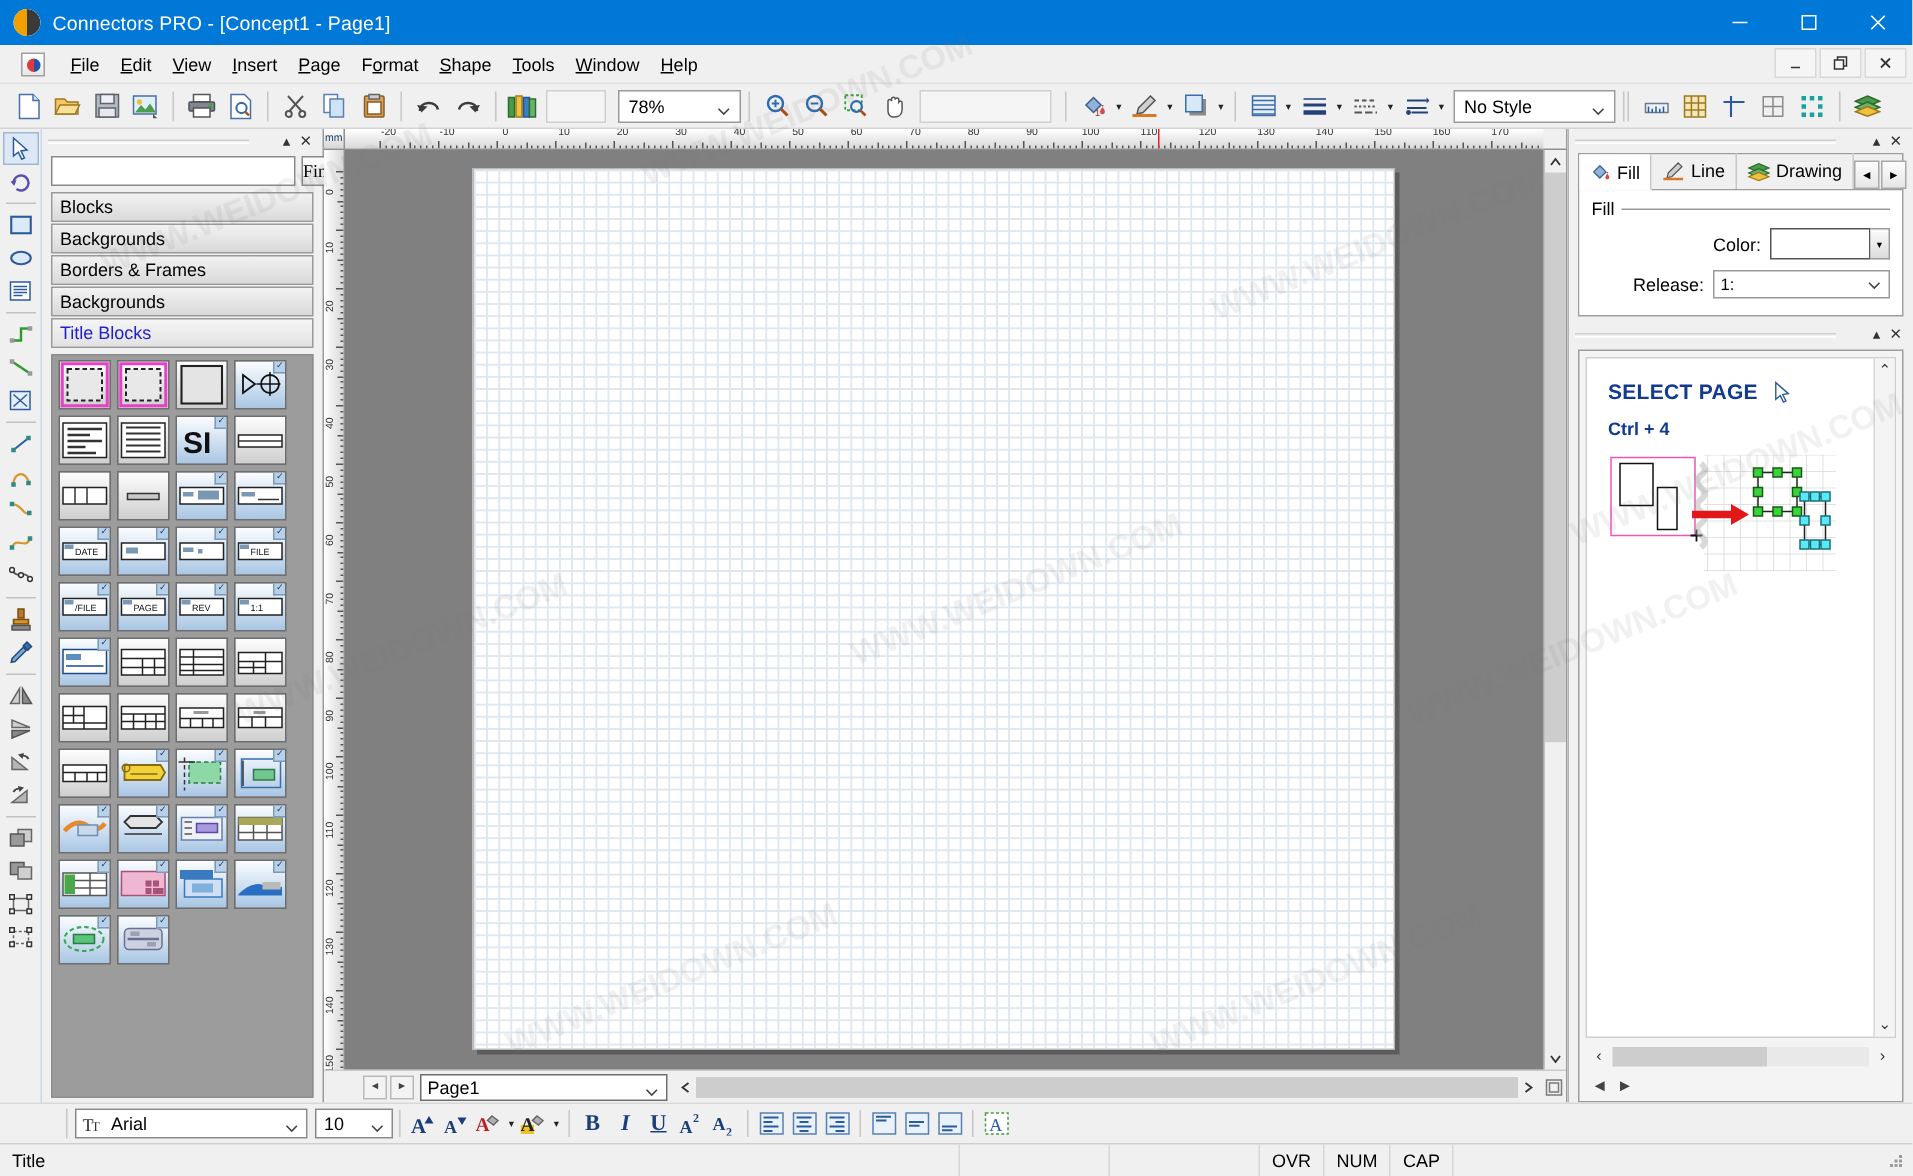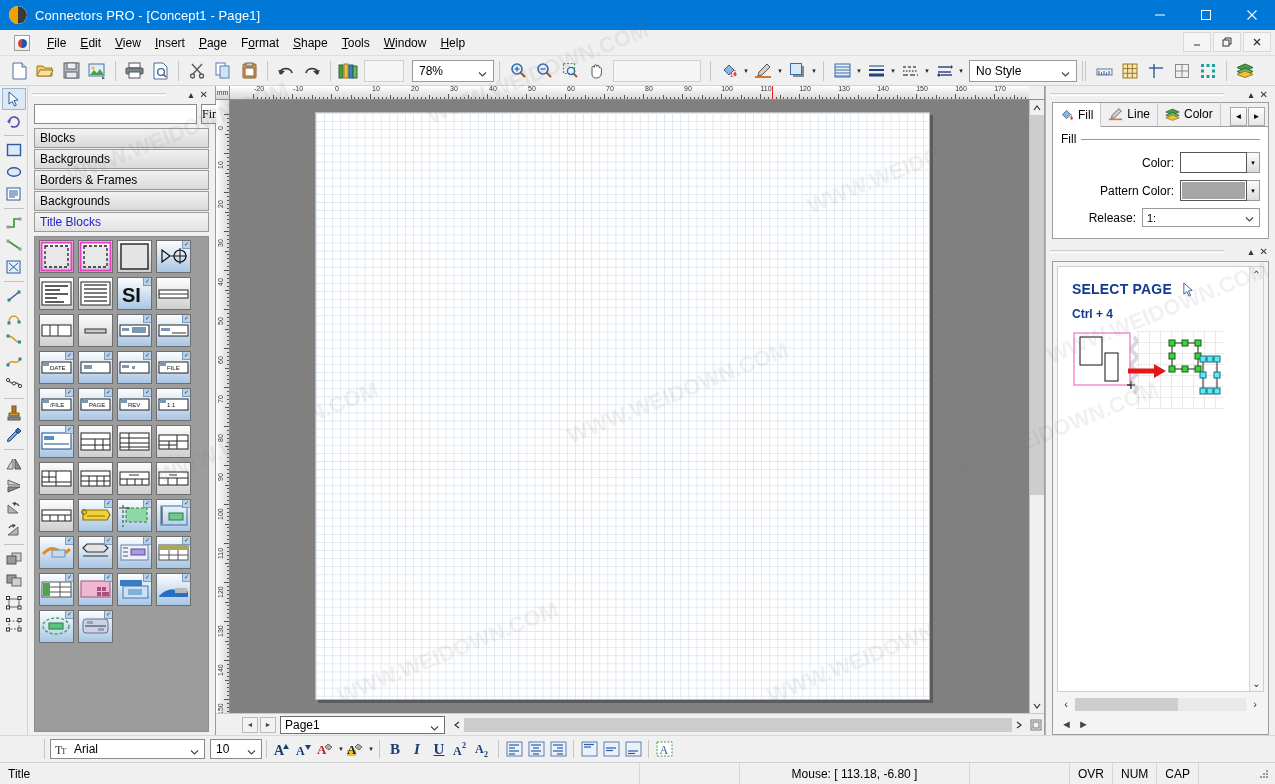--- a/index.html
+++ b/index.html
@@ -1841,43 +1841,36 @@
                 <line x1="1" y1="15" x2="17" y2="15" stroke="#d8772a" stroke-width="2"></line>
               </svg>
             <span>Line</span>
           </div>
           <div class="prop-tab">
             <svg width="15" height="13" viewBox="0 0 18 15">
                 <polygon points="9,1 17,4.5 9,8 1,4.5" fill="#4a9a4a" stroke="#2d6b2d"></polygon>
                 <polygon points="9,5 17,8.5 9,12 1,8.5" fill="#6bb26b" stroke="#2d6b2d"></polygon>
                 <polygon points="9,8 17,11.5 9,14.5 1,11.5" fill="#f0c040" stroke="#a07a18"></polygon>
               </svg>
-            <span>Color</span>
+            <span>Drawing</span>
           </div>
           <div class="tab-nav">
             <div>◄</div>
             <div>►</div>
           </div>
         </div>
         <div class="prop-body">
           <div class="prop-section-title">
             <span>Fill</span>
             <span class="hr"></span>
           </div>
           <div class="prop-row">
             <span class="lab">Color:</span>
             <div class="swatch-combo">
               <div class="sw" style="background:#ffffff"></div>
-              <div class="sw-arrow">▾</div>
-            </div>
-          </div>
-          <div class="prop-row">
-            <span class="lab">Pattern Color:</span>
-            <div class="swatch-combo">
-              <div class="sw" style="background:#a6a6a6"></div>
               <div class="sw-arrow">▾</div>
             </div>
           </div>
           <div class="prop-row" style="margin-bottom:2px">
             <span class="lab">Release:</span>
             <div class="pattern-combo">
               <span>1:</span>
               <span class="caret">
                 <svg width="9" height="7" viewBox="0 0 9 7">
                     <polyline points="1,1.5 4.5,5 8,1.5" fill="none" stroke="#444" stroke-width="1.1"></polyline>
@@ -2100,21 +2093,20 @@
       <svg width="17" height="16" viewBox="0 0 17 16">
           <rect x="1" y="1" width="15" height="14" fill="#fff" stroke="#4a9a4a" stroke-dasharray="2,1.5"></rect>
           <text x="3.5" y="13" font-size="12" font-family="Liberation Serif" fill="#2b5b9e">A</text>
         </svg>
     </div>
   </div>
 
   <div class="statusbar">
     <div class="sb-cell first">Title</div>
     <div class="sb-cell blank"></div>
-    <div class="sb-cell mouse">Mouse: [ 113.18, -6.80 ]</div>
     <div class="sb-cell blank"></div>
     <div class="sb-cell flag">OVR</div>
     <div class="sb-cell flag">NUM</div>
     <div class="sb-cell flag">CAP</div>
     <div class="sb-grip">
       <svg width="14" height="14" viewBox="0 0 14 14">
           <g fill="#9a9a9a">
             <rect x="10" y="10" width="2" height="2"></rect>
             <rect x="7" y="10" width="2" height="2"></rect>
             <rect x="10" y="7" width="2" height="2"></rect>

